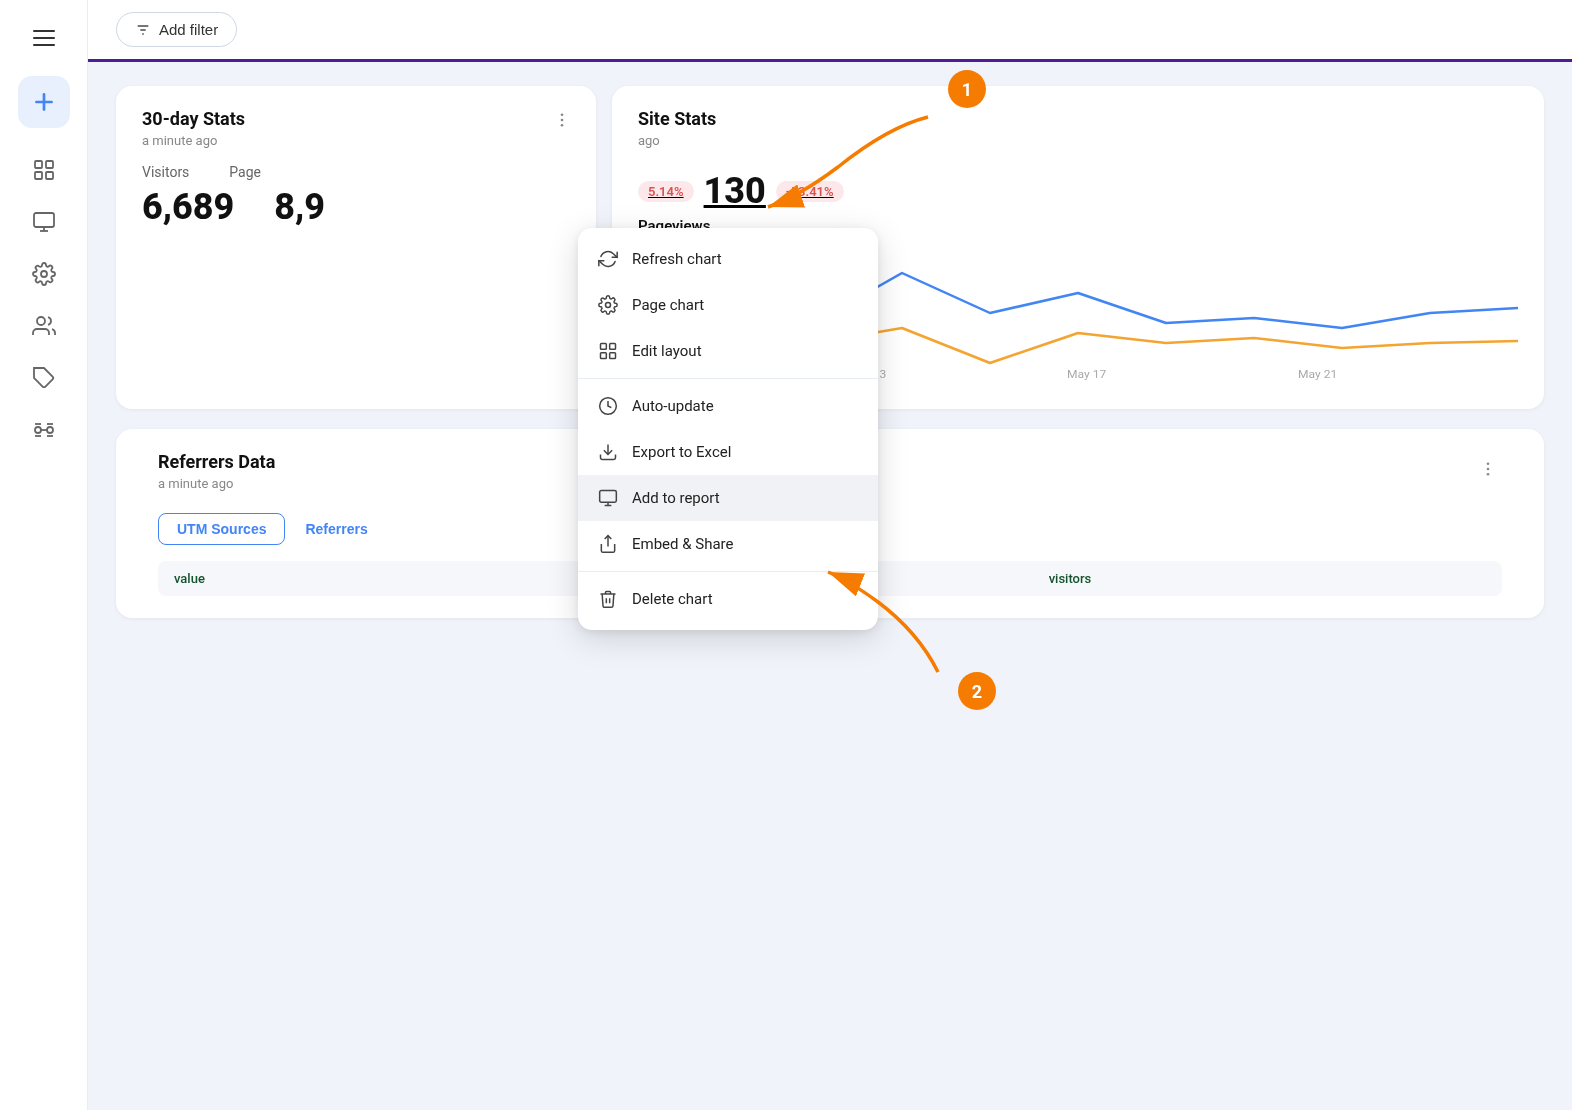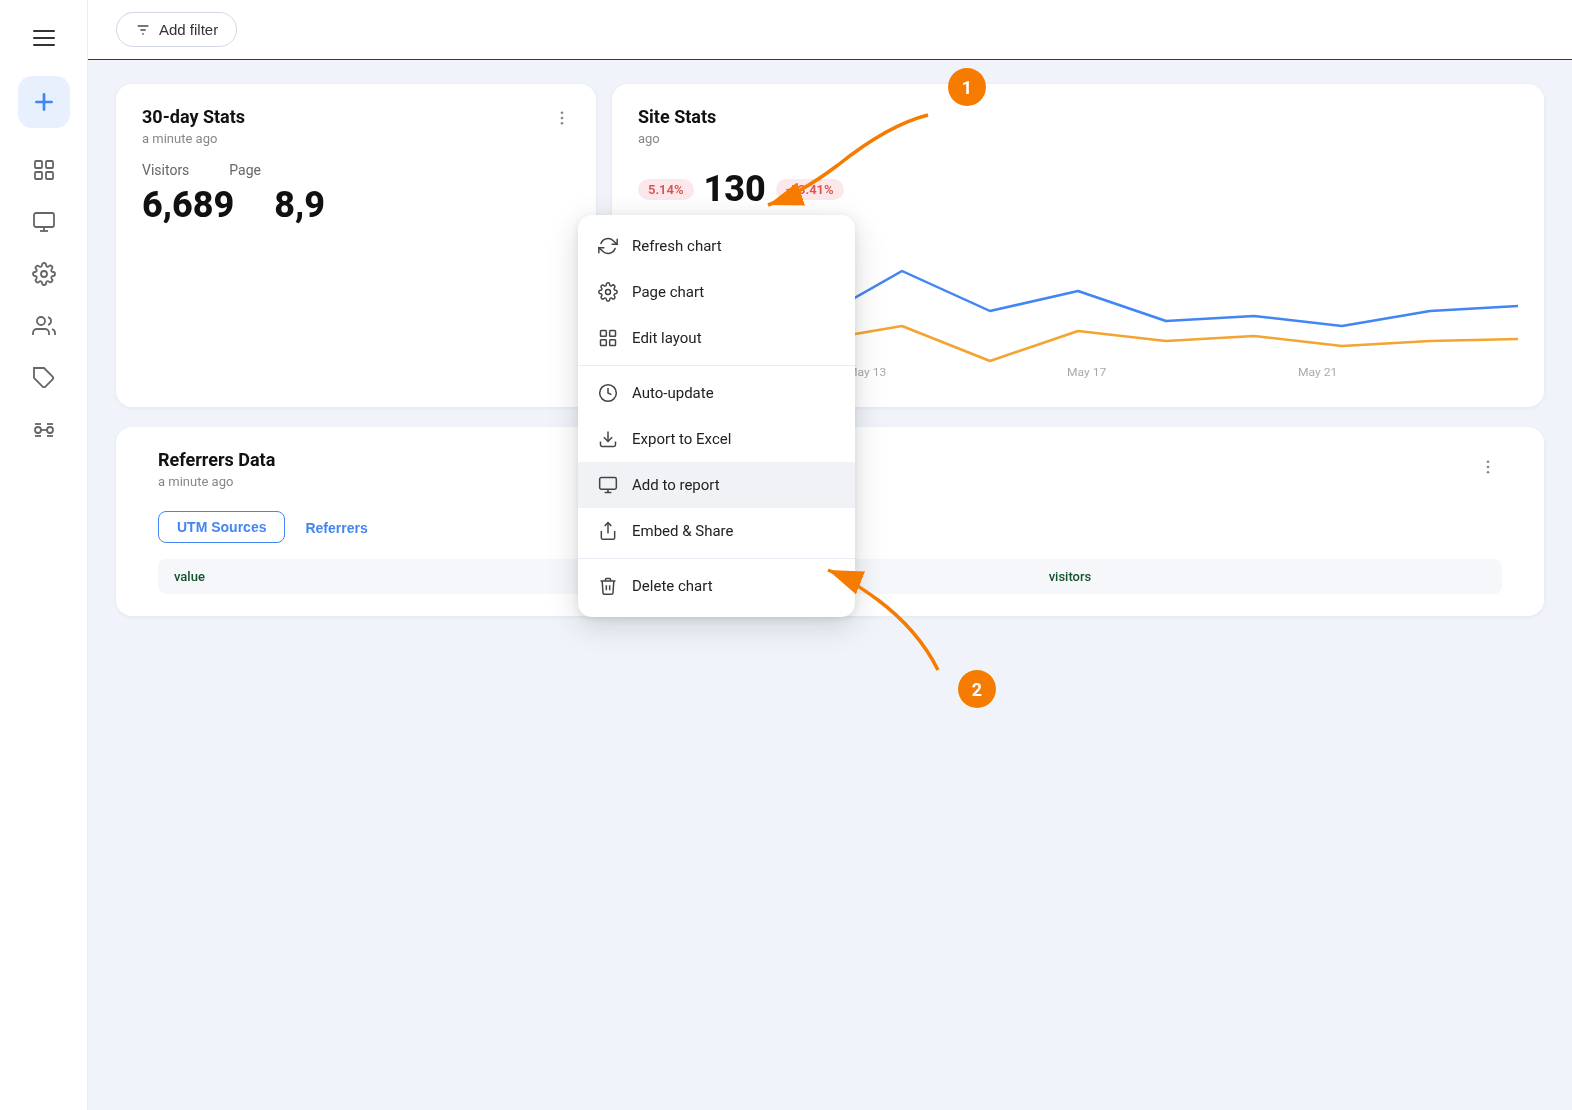--- a/index.html
+++ b/index.html
@@ -74,21 +74,21 @@
     .main {
       flex: 1;
       display: flex;
       flex-direction: column;
       overflow: hidden;
     }
 
     
     .topbar {
       background: #fff;
-      border-bottom: 1px solid #4c1d95;
+      border-bottom: 3px solid #4c1d95;
       padding: 12px 28px;
       display: flex;
       align-items: center;
       gap: 12px;
     }
     .add-filter-btn {
       display: flex;
       align-items: center;
       gap: 8px;
       padding: 8px 18px;
@@ -174,20 +174,21 @@
       font-weight: 800;
       color: #111;
     }
 
     
     .site-stats-header {
       display: flex;
       align-items: center;
       gap: 10px;
       margin-bottom: 4px;
+      text-decoration: underline;
     }
     .site-stats-number {
       font-size: 36px;
       font-weight: 800;
       color: #111;
     }
     .badge-red {
       background: #fce8ea;
       color: #d9534f;
       border-radius: 20px;
@@ -218,21 +219,20 @@
       border-radius: 16px;
       padding: 22px 42px;
       box-shadow: 0 1px 4px rgba(0,0,0,0.06);
       flex: 0 0 auto;
       position: relative;
     }
     .tab-row {
       display: flex;
       gap: 16px;
       margin-bottom: 16px;
-      align-items: flex-end;
     }
     .tab-btn {
       padding: 7px 18px;
       border-radius: 8px;
       border: 1.5px solid #4285f4;
       background: #fff;
       color: #4285f4;
       font-size: 14px;
       font-weight: 600;
       cursor: pointer;
@@ -259,23 +259,23 @@
     .table-col {
       flex: 1;
       font-size: 13px;
       color: #14532d;
       font-weight: 500;
     }
 
     
     .context-menu {
       position: absolute;
-      top: 155px;
+      top: 166px;
       left: 490px;
-      width: 277px;
+      width: 300px;
       background: #fff;
       border-radius: 14px;
       box-shadow: 0 8px 32px rgba(0,0,0,0.15), 0 2px 8px rgba(0,0,0,0.08);
       z-index: 100;
       padding: 8px 0;
       overflow: hidden;
     }
 
     .menu-item {
       display: flex;

